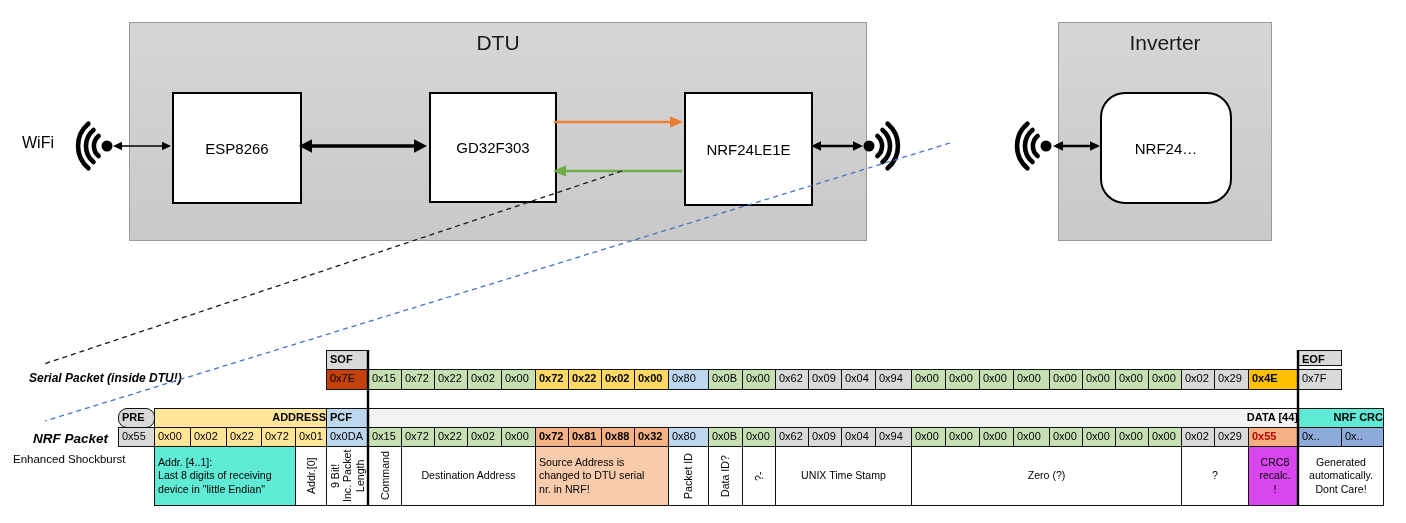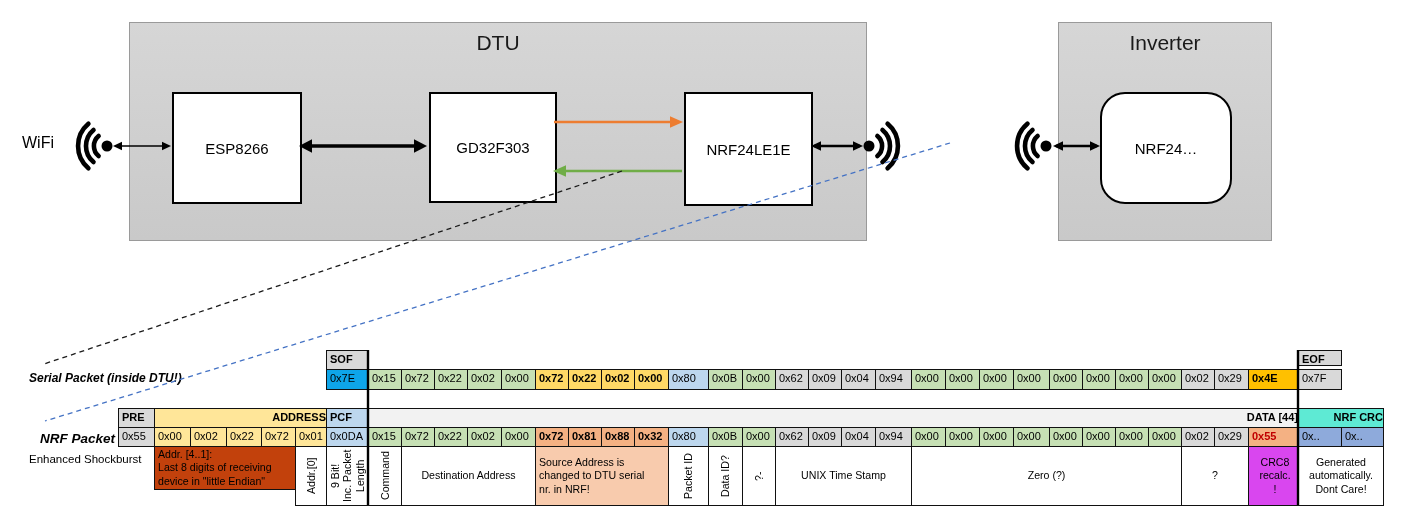--- a/index.html
+++ b/index.html
@@ -4,22 +4,22 @@
 <style>
   html,body{margin:0;padding:0;background:#fff;}
   #canvas{position:relative;width:1406px;height:523px;background:#fff;overflow:hidden;
           font-family:"Liberation Sans",sans-serif;color:#000;}
   .gbox{position:absolute;background:linear-gradient(#d6d6d6,#c9c9c9);border:1px solid #9a9a9a;z-index:1;}
   .gtitle{position:absolute;top:8px;left:0;width:100%;text-align:center;font-size:21px;color:#1a1a1a;}
   .wbox{position:absolute;background:#fff;border:2px solid #000;z-index:2;
         display:flex;align-items:center;justify-content:center;font-size:15px;}
   #wifi-label{position:absolute;left:22px;top:134px;font-size:16px;z-index:2;}
   #serial-label{position:absolute;left:29px;top:371px;font-size:12px;font-weight:bold;font-style:italic;z-index:11;}
-  #nrf-label{position:absolute;left:40px;top:431px;font-size:13.5px;font-weight:bold;font-style:italic;z-index:11;}
-  #shockburst-label{position:absolute;left:29px;top:453px;font-size:11.5px;z-index:11;}
+  #nrf-label{position:absolute;left:33px;top:431px;font-size:13.5px;font-weight:bold;font-style:italic;z-index:11;}
+  #shockburst-label{position:absolute;left:13px;top:453px;font-size:11.5px;z-index:11;}
   #overlay{position:absolute;left:0;top:0;z-index:20;pointer-events:none;}
   #packet-tables{position:absolute;left:0;top:0;width:100%;height:100%;z-index:10;}
   .cell{position:absolute;box-sizing:border-box;border:1px solid #111;font-size:11px;
         padding:2px 0 0 3px;white-space:nowrap;overflow:visible;background:#fff;}
   .cell.hdr{font-weight:bold;}
   .cell.ctr{text-align:right;padding-left:0;}
   .ann{position:absolute;box-sizing:border-box;border:1px solid #111;font-size:10.6px;
        line-height:1.28;background:#fff;display:flex;align-items:center;justify-content:center;
        text-align:center;white-space:pre-line;overflow:hidden;}
   .ann.left{justify-content:flex-start;text-align:left;padding-left:3px;}
@@ -52,21 +52,21 @@
 
   <div id="wifi-label">WiFi</div>
 
   <div id="serial-label">Serial Packet (inside DTU!)</div>
   <div id="nrf-label">NRF Packet</div>
   <div id="shockburst-label">Enhanced Shockburst</div>
 
   <div id="packet-tables">
       <div class="cell hdr" style="left: 326px; top: 350px; width: 43px; height: 20px; background: rgb(217, 217, 217);">SOF</div>
       <div class="cell hdr" style="left: 1298px; top: 350px; width: 44px; height: 16px; background: rgb(217, 217, 217);">EOF</div>
-      <div class="cell" style="left: 326px; top: 369px; width: 43px; height: 21px; background: #0ea5e9;">0x7E</div>
+      <div class="cell" style="left: 326px; top: 369px; width: 43px; height: 21px; background: #c2410c;">0x7E</div>
       <div class="cell" style="left: 368px; top: 369px; width: 34px; height: 21px; background: rgb(198, 224, 180);">0x15</div>
       <div class="cell" style="left: 401px; top: 369px; width: 34px; height: 21px; background: rgb(198, 224, 180);">0x72</div>
       <div class="cell" style="left: 434px; top: 369px; width: 34px; height: 21px; background: rgb(198, 224, 180);">0x22</div>
       <div class="cell" style="left: 467px; top: 369px; width: 35px; height: 21px; background: rgb(198, 224, 180);">0x02</div>
       <div class="cell" style="left: 501px; top: 369px; width: 35px; height: 21px; background: rgb(198, 224, 180);">0x00</div>
       <div class="cell" style="left: 535px; top: 369px; width: 34px; height: 21px; background: rgb(255, 217, 102); font-weight: bold;">0x72</div>
       <div class="cell" style="left: 568px; top: 369px; width: 34px; height: 21px; background: rgb(255, 217, 102); font-weight: bold;">0x22</div>
       <div class="cell" style="left: 601px; top: 369px; width: 34px; height: 21px; background: rgb(255, 217, 102); font-weight: bold;">0x02</div>
       <div class="cell" style="left: 634px; top: 369px; width: 35px; height: 21px; background: rgb(255, 217, 102); font-weight: bold;">0x00</div>
       <div class="cell" style="left: 668px; top: 369px; width: 41px; height: 21px; background: rgb(189, 215, 238);">0x80</div>
@@ -81,21 +81,21 @@
       <div class="cell" style="left: 979px; top: 369px; width: 35px; height: 21px; background: rgb(198, 224, 180);">0x00</div>
       <div class="cell" style="left: 1013px; top: 369px; width: 37px; height: 21px; background: rgb(198, 224, 180);">0x00</div>
       <div class="cell" style="left: 1049px; top: 369px; width: 34px; height: 21px; background: rgb(198, 224, 180);">0x00</div>
       <div class="cell" style="left: 1082px; top: 369px; width: 34px; height: 21px; background: rgb(198, 224, 180);">0x00</div>
       <div class="cell" style="left: 1115px; top: 369px; width: 34px; height: 21px; background: rgb(198, 224, 180);">0x00</div>
       <div class="cell" style="left: 1148px; top: 369px; width: 34px; height: 21px; background: rgb(198, 224, 180);">0x00</div>
       <div class="cell" style="left: 1181px; top: 369px; width: 34px; height: 21px; background: rgb(217, 217, 217);">0x02</div>
       <div class="cell" style="left: 1214px; top: 369px; width: 35px; height: 21px; background: rgb(217, 217, 217);">0x29</div>
       <div class="cell" style="left: 1248px; top: 369px; width: 51px; height: 21px; background: rgb(255, 192, 0); font-weight: bold;">0x4E</div>
       <div class="cell" style="left: 1298px; top: 369px; width: 44px; height: 21px; background: rgb(217, 217, 217);">0x7F</div>
-      <div class="cell hdr" style="left: 118px; top: 408px; width: 37px; height: 20px; background: rgb(217, 217, 217);">PRE</div>
+      <div class="cell hdr" style="left: 118px; top: 408px; width: 37px; height: 20px; background: rgb(217, 217, 217); border-radius: 9px;">PRE</div>
       <div class="cell hdr ctr" style="left: 154px; top: 408px; width: 173px; height: 20px; background: rgb(255, 230, 153);">ADDRESS</div>
       <div class="cell hdr" style="left: 326px; top: 408px; width: 43px; height: 20px; background: rgb(189, 215, 238);">PCF</div>
       <div class="cell hdr ctr" style="left: 368px; top: 408px; width: 931px; height: 20px; background: rgb(242, 242, 242);">DATA [44]</div>
       <div class="cell hdr ctr" style="left: 1298px; top: 408px; width: 86px; height: 20px; background: #5eead4;">NRF CRC</div>
       <div class="cell" style="left: 118px; top: 427px; width: 37px; height: 20px; background: rgb(217, 217, 217);">0x55</div>
       <div class="cell" style="left: 154px; top: 427px; width: 37px; height: 20px; background: rgb(255, 230, 153);">0x00</div>
       <div class="cell" style="left: 190px; top: 427px; width: 37px; height: 20px; background: rgb(255, 230, 153);">0x02</div>
       <div class="cell" style="left: 226px; top: 427px; width: 36px; height: 20px; background: rgb(255, 230, 153);">0x22</div>
       <div class="cell" style="left: 261px; top: 427px; width: 35px; height: 20px; background: rgb(255, 230, 153);">0x72</div>
       <div class="cell" style="left: 295px; top: 427px; width: 32px; height: 20px; background: rgb(255, 230, 153);">0x01</div>
@@ -122,21 +122,21 @@
       <div class="cell" style="left: 1013px; top: 427px; width: 37px; height: 20px; background: rgb(198, 224, 180);">0x00</div>
       <div class="cell" style="left: 1049px; top: 427px; width: 34px; height: 20px; background: rgb(198, 224, 180);">0x00</div>
       <div class="cell" style="left: 1082px; top: 427px; width: 34px; height: 20px; background: rgb(198, 224, 180);">0x00</div>
       <div class="cell" style="left: 1115px; top: 427px; width: 34px; height: 20px; background: rgb(198, 224, 180);">0x00</div>
       <div class="cell" style="left: 1148px; top: 427px; width: 34px; height: 20px; background: rgb(198, 224, 180);">0x00</div>
       <div class="cell" style="left: 1181px; top: 427px; width: 34px; height: 20px; background: rgb(217, 217, 217);">0x02</div>
       <div class="cell" style="left: 1214px; top: 427px; width: 35px; height: 20px; background: rgb(217, 217, 217);">0x29</div>
       <div class="cell" style="left: 1248px; top: 427px; width: 51px; height: 20px; background: rgb(244, 177, 131); font-weight: bold; color: rgb(192, 0, 0);">0x55</div>
       <div class="cell" style="left: 1298px; top: 427px; width: 44px; height: 20px; background: rgb(142, 170, 219);">0x..</div>
       <div class="cell" style="left: 1341px; top: 427px; width: 43px; height: 20px; background: rgb(142, 170, 219);">0x..</div>
-      <div class="ann left" style="left: 154px; top: 446px; width: 142px; height: 44px; background: #c2410c;">Addr. [4..1]:
+      <div class="ann left" style="left: 154px; top: 446px; width: 142px; height: 60px; background: #5eead4;">Addr. [4..1]:
 Last 8 digits of receiving
 device in "little Endian"</div>
       <div class="ann rot" style="left: 295px; top: 446px; width: 32px; height: 60px; background: rgb(255, 255, 255);">Addr.[0]</div>
       <div class="ann rot" style="left: 326px; top: 446px; width: 43px; height: 60px; background: rgb(255, 255, 255);">9 Bit!
 Inc. Packet
 Length</div>
       <div class="ann rot" style="left: 368px; top: 446px; width: 34px; height: 60px; background: rgb(255, 255, 255);">Command</div>
       <div class="ann" style="left: 401px; top: 446px; width: 135px; height: 60px; background: rgb(255, 255, 255);">Destination Address</div>
       <div class="ann left" style="left: 535px; top: 446px; width: 134px; height: 60px; background: rgb(248, 203, 173);">Source Address is
 changed to DTU serial

